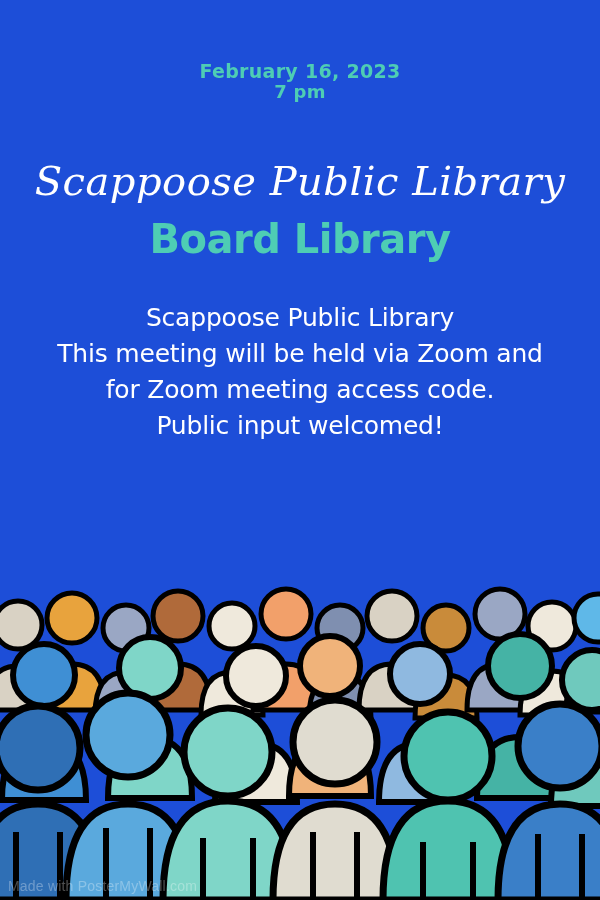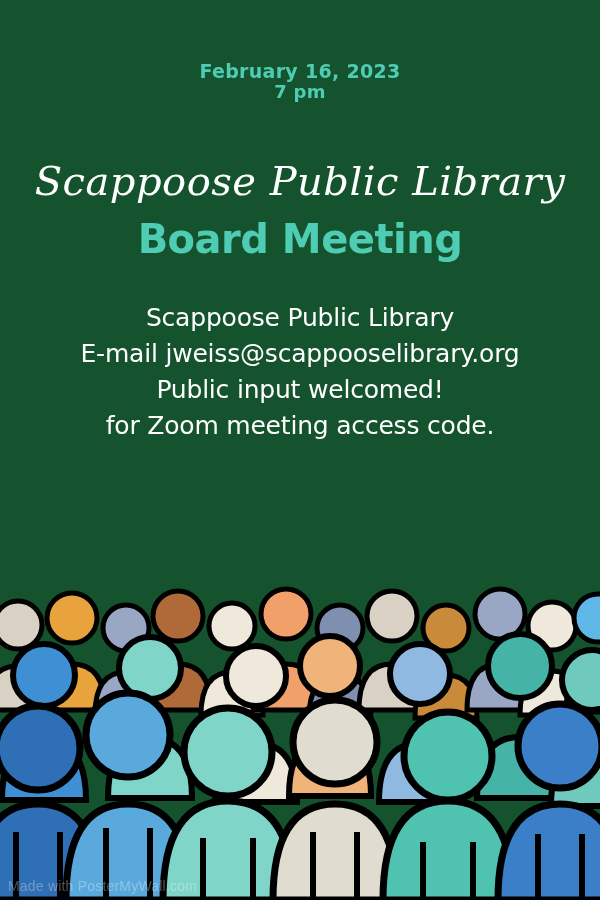--- a/index.html
+++ b/index.html
@@ -7,21 +7,21 @@
     width: 600px;
     height: 900px;
     background: #000000;
     font-family: "Liberation Sans", sans-serif;
     overflow: hidden;
   }
   .poster {
     position: relative;
     width: 600px;
     height: 900px;
-    background: #14532d;
+    background: #1d4ed8;
     overflow: hidden;
   }
 
   
   .date-block {
     position: absolute;
     top: 62px;
     left: 0;
     width: 100%;
     text-align: center;
@@ -105,27 +105,27 @@
 <body>
 
 <div class="poster">
 
   <div class="date-block">
     <span>February 16, 2023</span>
     <span class="time">7 pm</span>
   </div>
 
   <div class="title-script">Scappoose Public Library</div>
-  <div class="title-bold">Board Meeting</div>
+  <div class="title-bold">Board Library</div>
 
   <div class="body-copy">
     <span class="line">Scappoose Public Library</span>
-    <span class="line">E-mail jweiss@scappooselibrary.org</span>
+    <span class="line">This meeting will be held via Zoom and</span>
+    <span class="line">for Zoom meeting access code.</span>
     <span class="line">Public input welcomed!</span>
-    <span class="line">for Zoom meeting access code.</span>
   </div>
 
   <svg class="crowd" viewBox="0 0 600 330" preserveAspectRatio="none" xmlns="http://www.w3.org/2000/svg">
 
     <g stroke="#000000" stroke-width="5">
 
       <g fill="#d9d2c4">
         <circle cx="18" cy="55" r="24"></circle>
         <path d="M-14 140 q0 -44 32 -44 q32 0 32 44 z"></path>
       </g>

